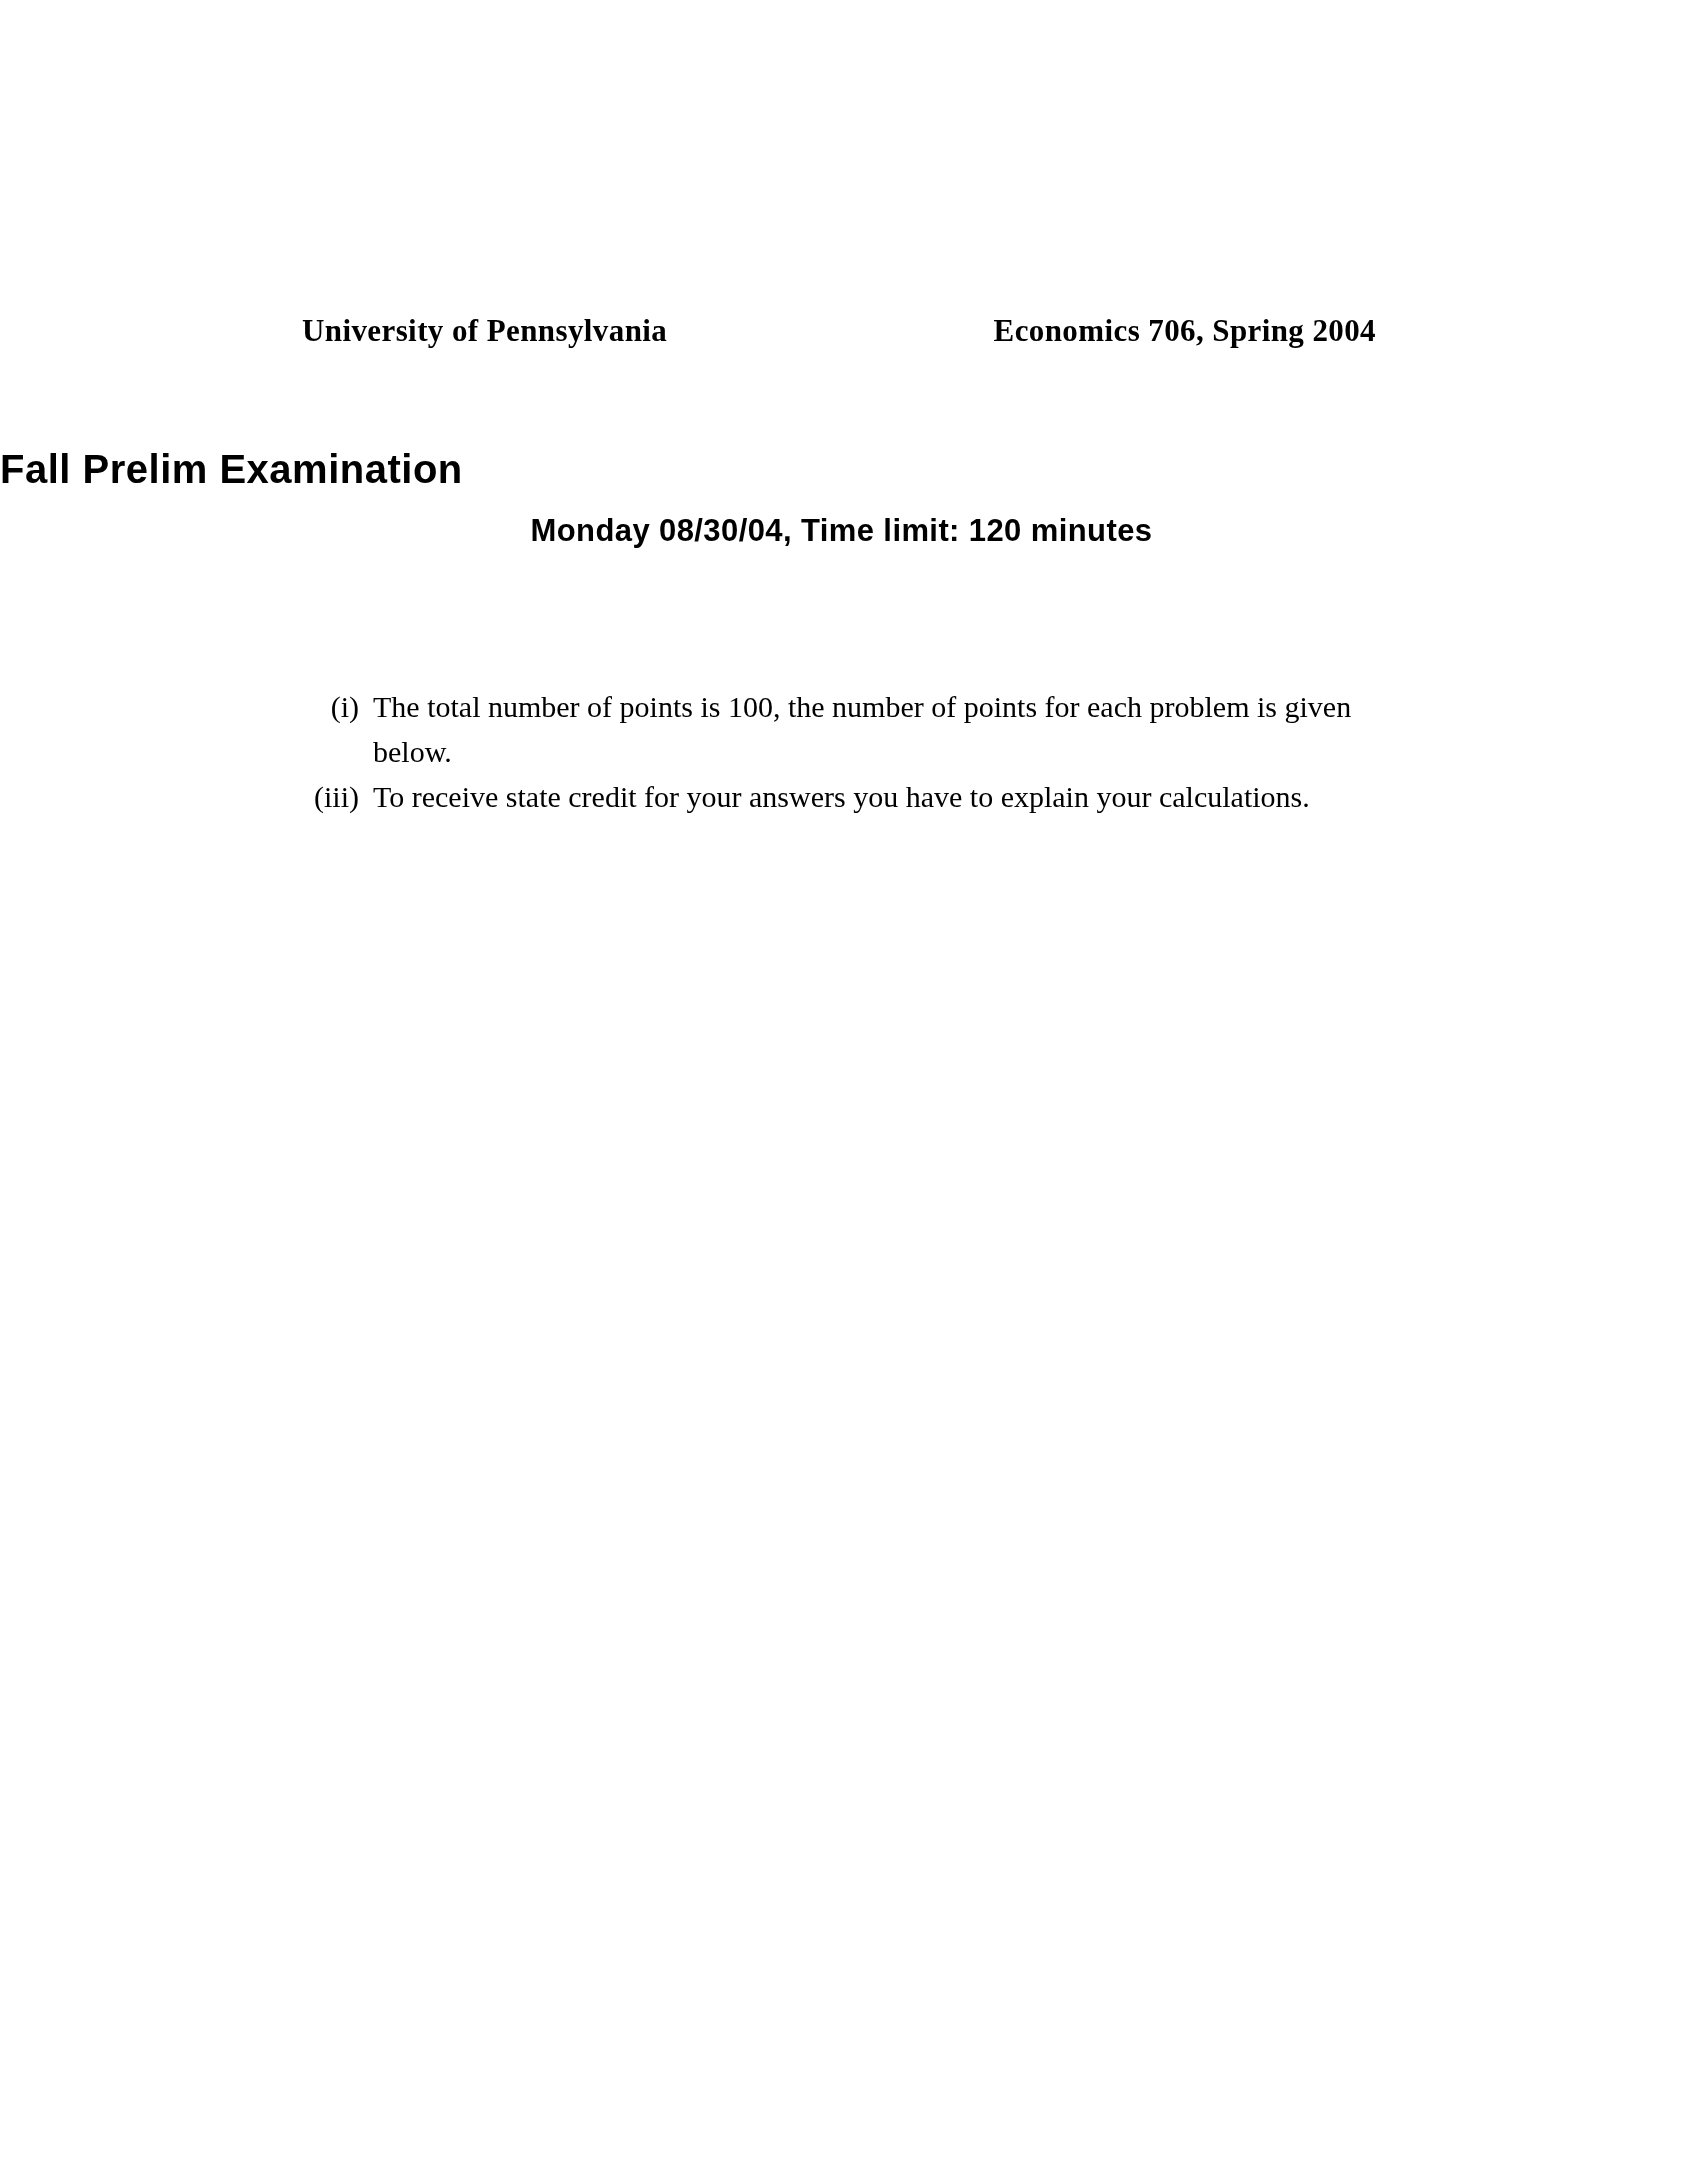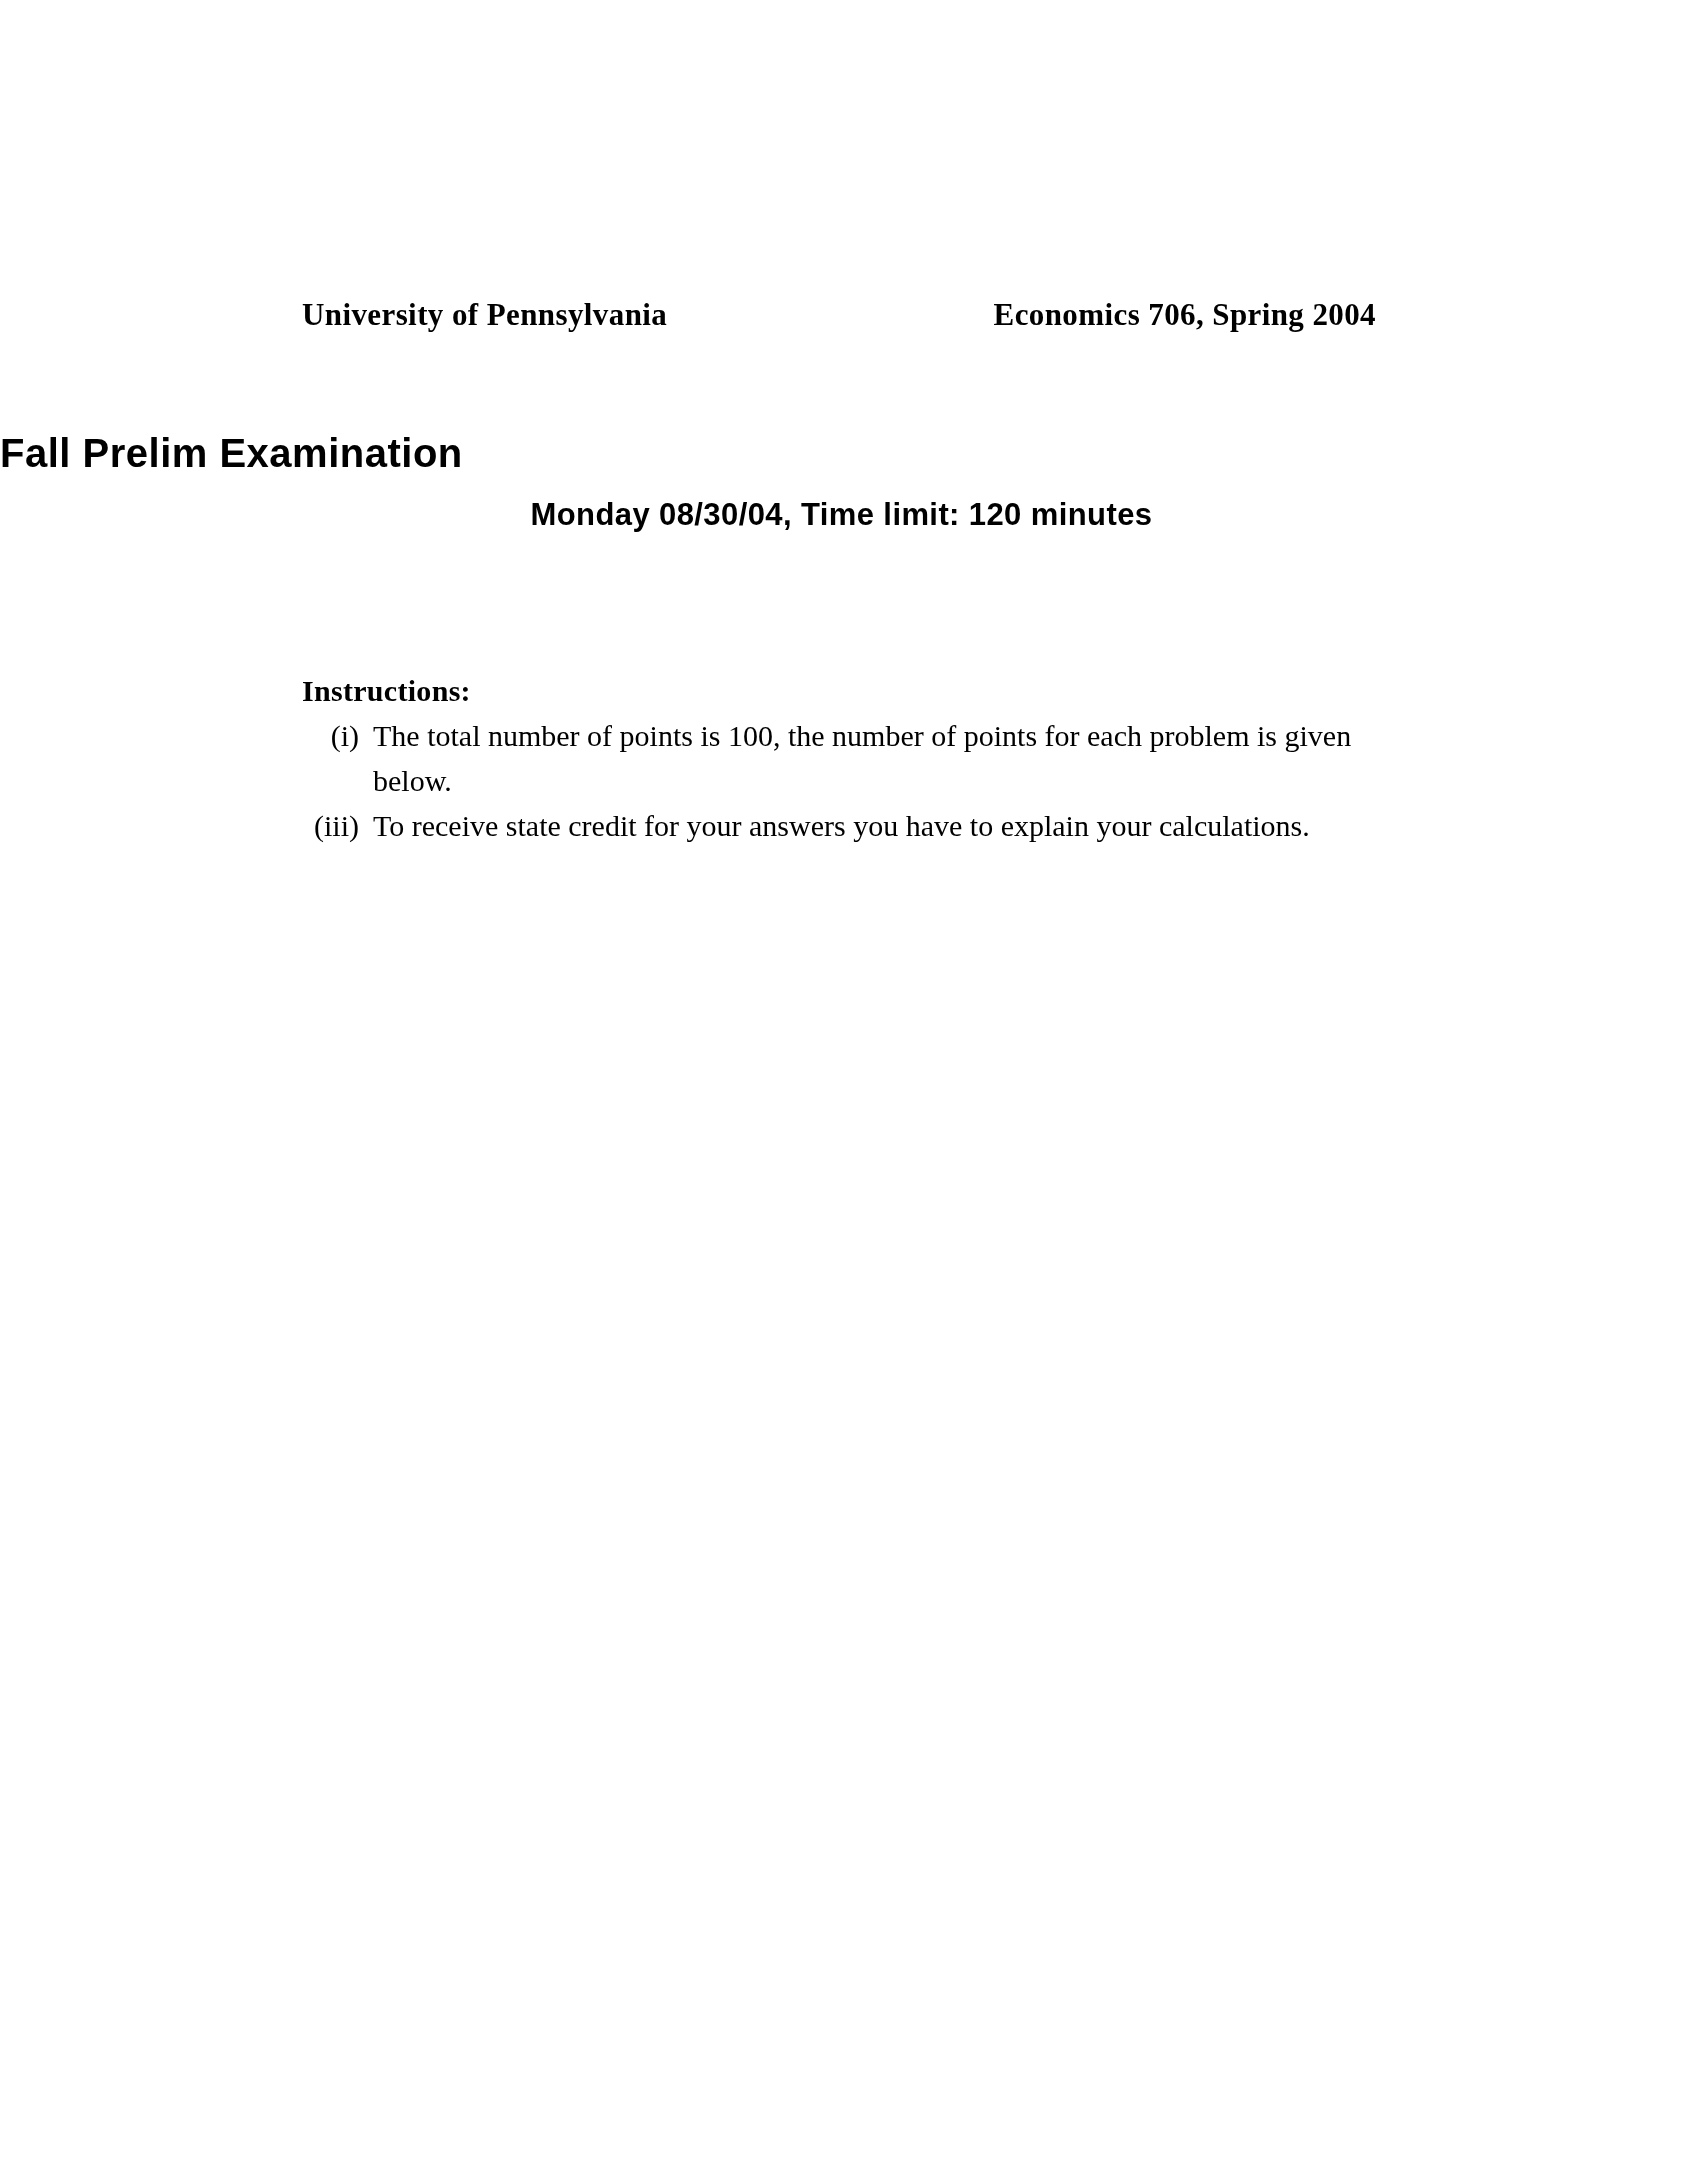--- a/index.html
+++ b/index.html
@@ -10,21 +10,21 @@
     body {
       width: 1683px;
       height: 2178px;
       position: relative;
       overflow: hidden;
       font-family: "DejaVu Serif", "Liberation Serif", serif;
       color: #000000;
     }
     .page {
       position: absolute;
-      left: 0; top: 0;
+      left: 0; top: 16px;
       width: 1683px; height: 1580px;
       background: #ffffff;
     }
     .header-row {
       position: absolute;
       left: 302px;
       top: 297px;
       width: 1074px;
       display: flex;
       justify-content: space-between;
@@ -102,21 +102,20 @@
 
   <div class="header-row">
     <span>University of Pennsylvania</span>
     <span>Economics 706, Spring 2004</span>
   </div>
 
   <div class="title">Fall Prelim Examination</div>
   <div class="subtitle">Monday 08/30/04, Time limit: 120 minutes</div>
 
   <div class="instructions">
-    <div class="instructions-label">Instructions:</div>
     <ul class="instr-list">
       <li class="instr-item">
         <span class="instr-marker">(i)</span>
         <span class="instr-text">The total number of points is 100, the number of points for each problem is given below.</span>
       </li>
       <li class="instr-item">
         <span class="instr-marker">(iii)</span>
         <span class="instr-text">
           <span>To receive state credit for your answers you have to explain your calculations.</span>
         </span>

